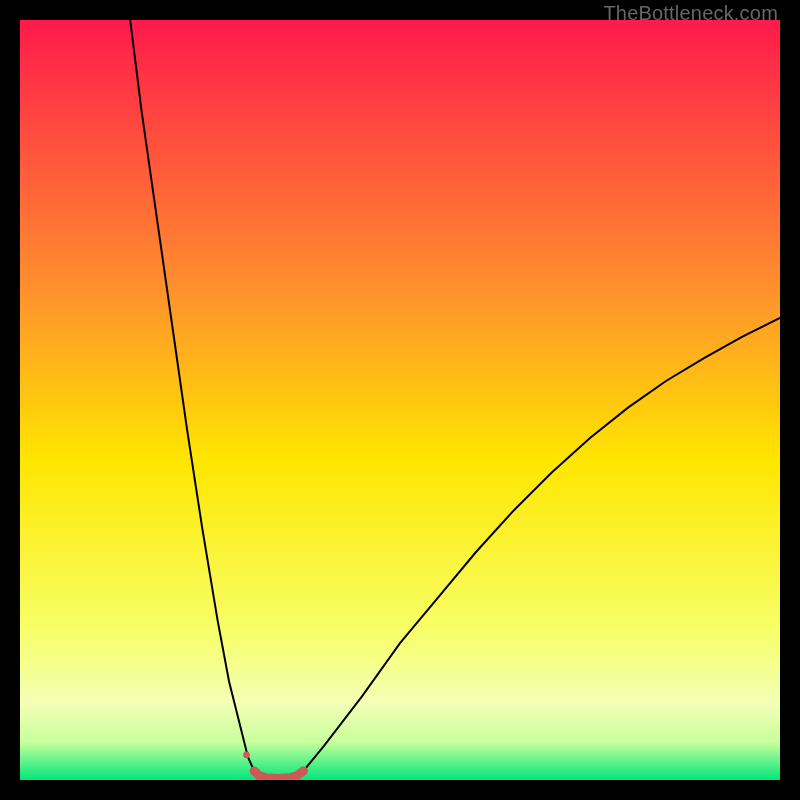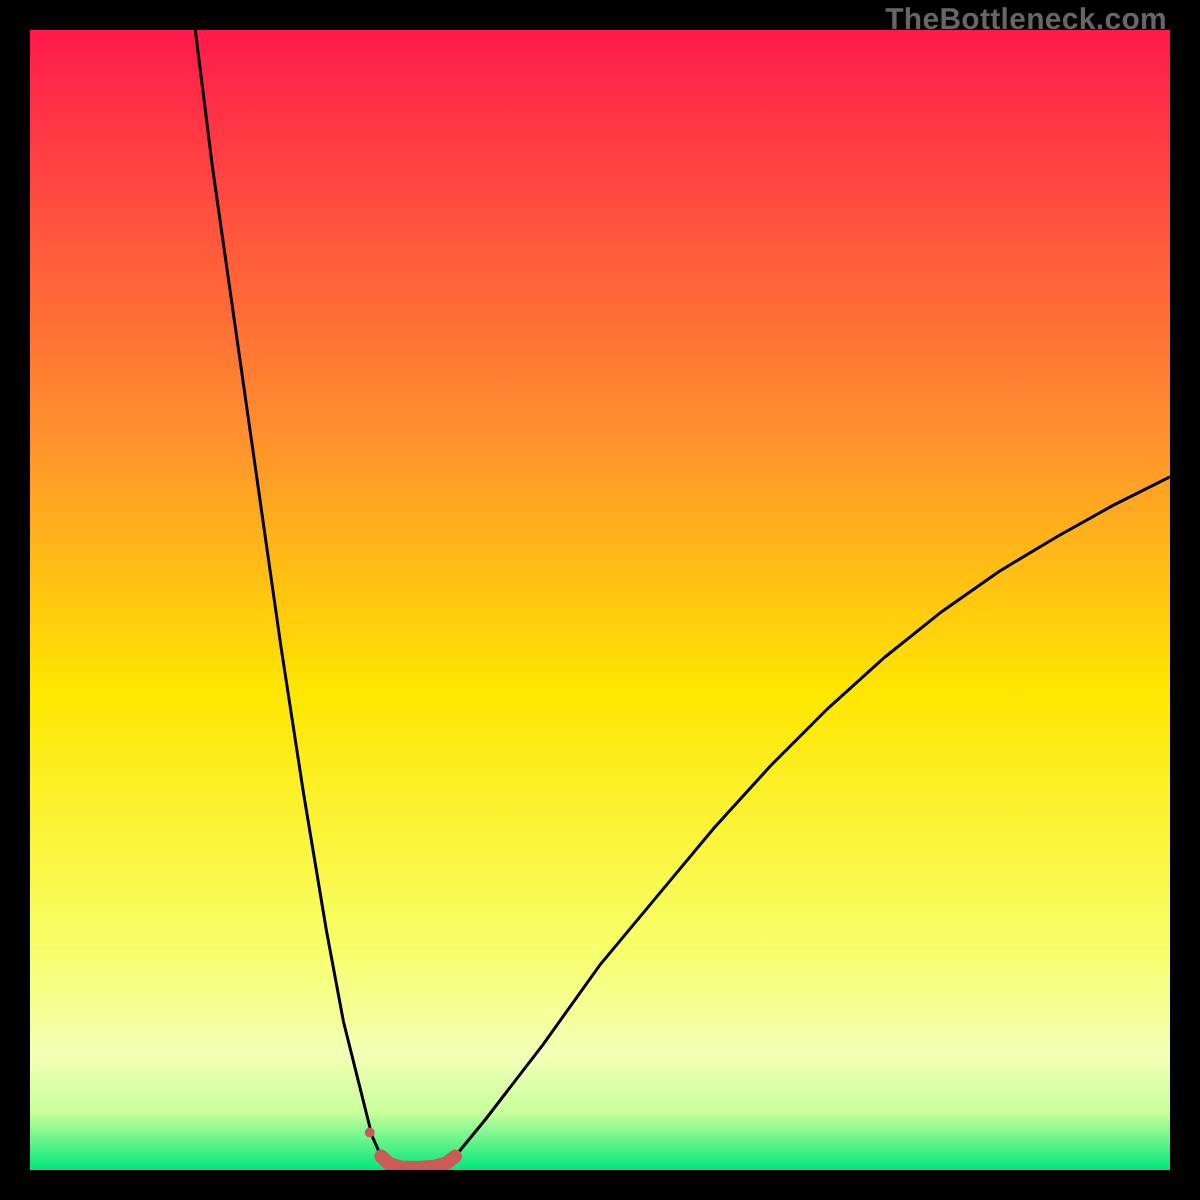--- a/index.html
+++ b/index.html
@@ -19,21 +19,21 @@
     height: 760px;
     background: #000;
   }
   .watermark {
     position: absolute;
     top: 2px;
     right: 22px;
     color: #666;
     font-size: 20px;
     letter-spacing: 0.2px;
-    font-weight: 700;
+    font-weight: 400;
     z-index: 20;
   }
   svg {
     display: block;
   }
 </style>
 </head>
 <body>
 
 <div class="watermark">TheBottleneck.com</div>

